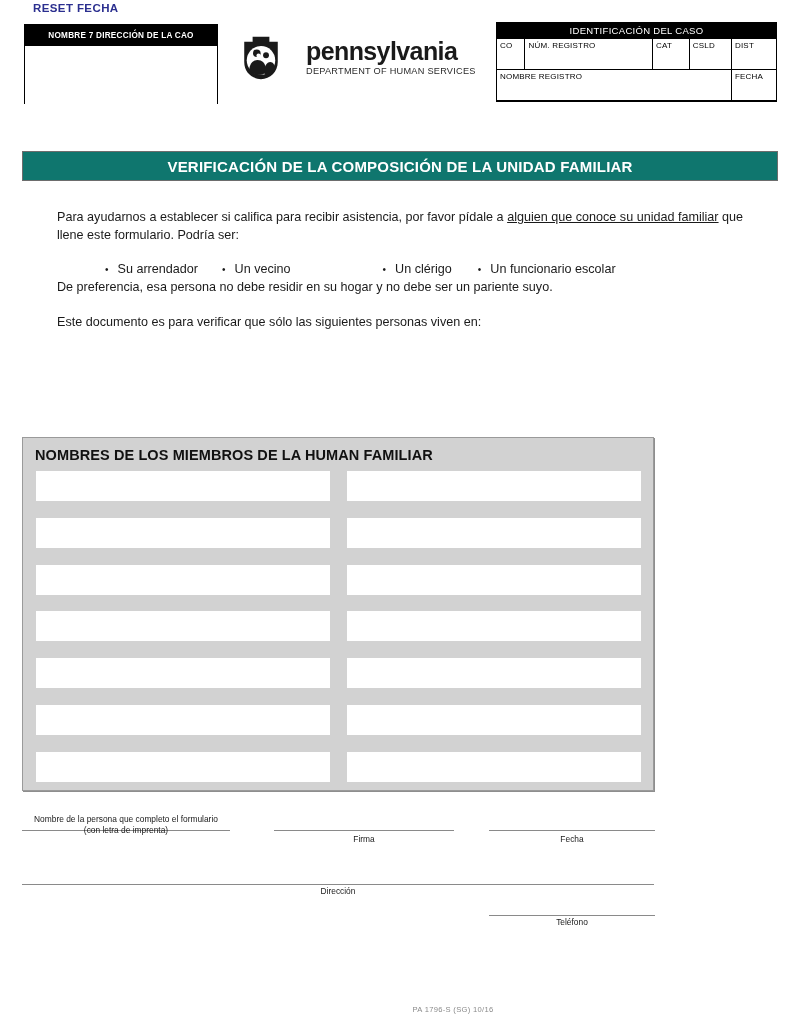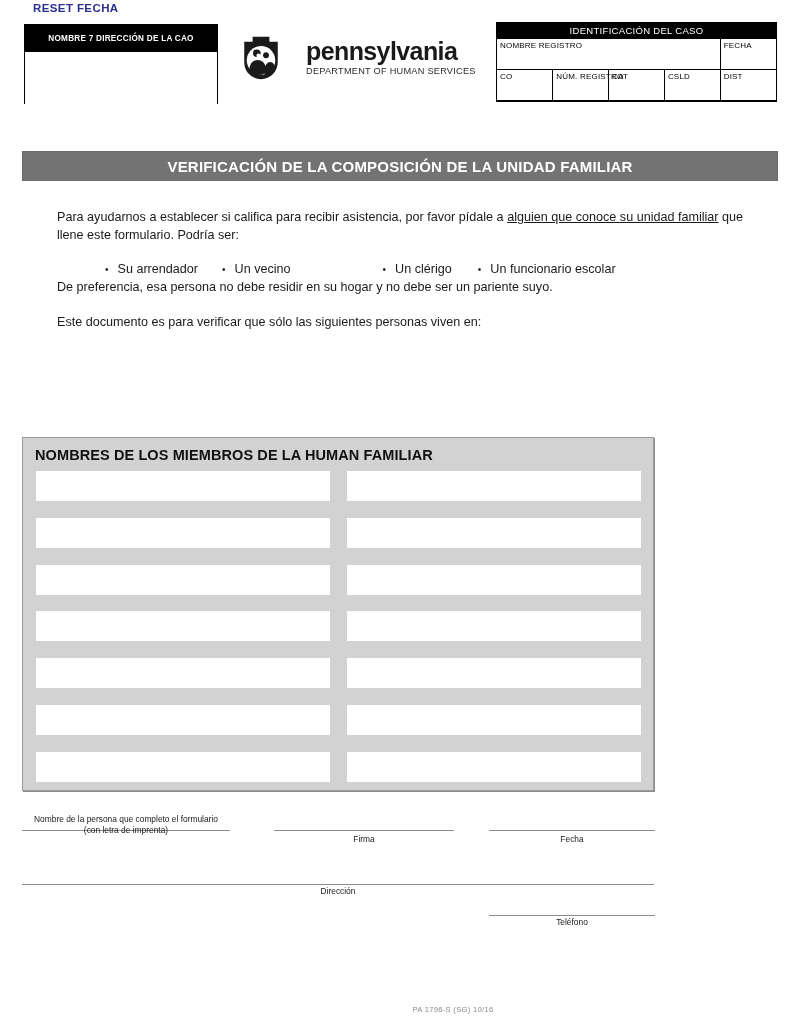--- a/index.html
+++ b/index.html
@@ -37,21 +37,21 @@
     position: absolute;
     left: 24px;
     top: 24px;
     width: 194px;
     height: 80px;
     border: 1px solid #000000;
     box-sizing: border-box;
     background: #ffffff;
   }
   .cao-box-header {
-    height: 27px;
+    height: 21px;
     background: #000000;
     color: #ffffff;
     font-size: 8.2px;
     font-weight: bold;
     letter-spacing: 0.25px;
     display: flex;
     align-items: center;
     justify-content: center;
   }
   .cao-box-field {
@@ -154,21 +154,21 @@
     box-sizing: border-box;
   }
 
   
   .banner {
     position: absolute;
     left: 22px;
     top: 151px;
     width: 756px;
     height: 30px;
-    background: #737373;
+    background: #0f766e;
     border: 1px solid #6d6d6d;
     box-sizing: border-box;
     color: #ffffff;
     font-size: 15px;
     font-weight: bold;
     letter-spacing: 0.2px;
     display: flex;
     align-items: center;
     justify-content: center;
   }
@@ -346,48 +346,48 @@
       <span class="logo-word">pennsylvania</span>
       <span class="logo-sub">DEPARTMENT OF HUMAN SERVICES</span>
     </div>
   </div>
 
   <div class="case-box">
     <div class="case-title">IDENTIFICACIÓN DEL CASO</div>
     <table class="case-grid">
       <tbody>
           <tr>
+        <td class="noleft" style="width:10%">
+          <span class="cell-label">CO</span>
+          <input class="cell-input" value="" style="">
+        </td>
+        <td style="width:46%">
+          <span class="cell-label">NÚM. REGISTRO</span>
+          <input class="cell-input" value="" style="">
+        </td>
+        <td style="width:13%">
+          <span class="cell-label">CAT</span>
+          <input class="cell-input" value="" style="">
+        </td>
+        <td style="width:15%">
+          <span class="cell-label">CSLD</span>
+          <input class="cell-input" value="" style="">
+        </td>
+        <td class="noright" style="width:16%">
+          <span class="cell-label">DIST</span>
+          <input class="cell-input" value="" style="">
+        </td>
+      </tr>
+      <tr>
         <td class="noleft" colspan="4">
           <span class="cell-label">NOMBRE REGISTRO</span>
           <input class="cell-input" value="" style="">
         </td>
         <td class="noright">
           <span class="cell-label">FECHA</span>
-          <input class="cell-input" value="" style="">
-        </td>
-      </tr>
-      <tr>
-        <td class="noleft" style="width:10%">
-          <span class="cell-label">CO</span>
-          <input class="cell-input" value="" style="">
-        </td>
-        <td style="width:46%">
-          <span class="cell-label">NÚM. REGISTRO</span>
-          <input class="cell-input" value="" style="">
-        </td>
-        <td style="width:13%">
-          <span class="cell-label">CAT</span>
-          <input class="cell-input" value="" style="">
-        </td>
-        <td style="width:15%">
-          <span class="cell-label">CSLD</span>
-          <input class="cell-input" value="" style="">
-        </td>
-        <td class="noright" style="width:16%">
-          <span class="cell-label">DIST</span>
           <input class="cell-input" value="" style="">
         </td>
       </tr>
     </tbody>
       </table>
   </div>
 
   <div class="banner">VERIFICACIÓN DE LA COMPOSICIÓN DE LA UNIDAD FAMILIAR</div>
 
   <div class="body-area">

